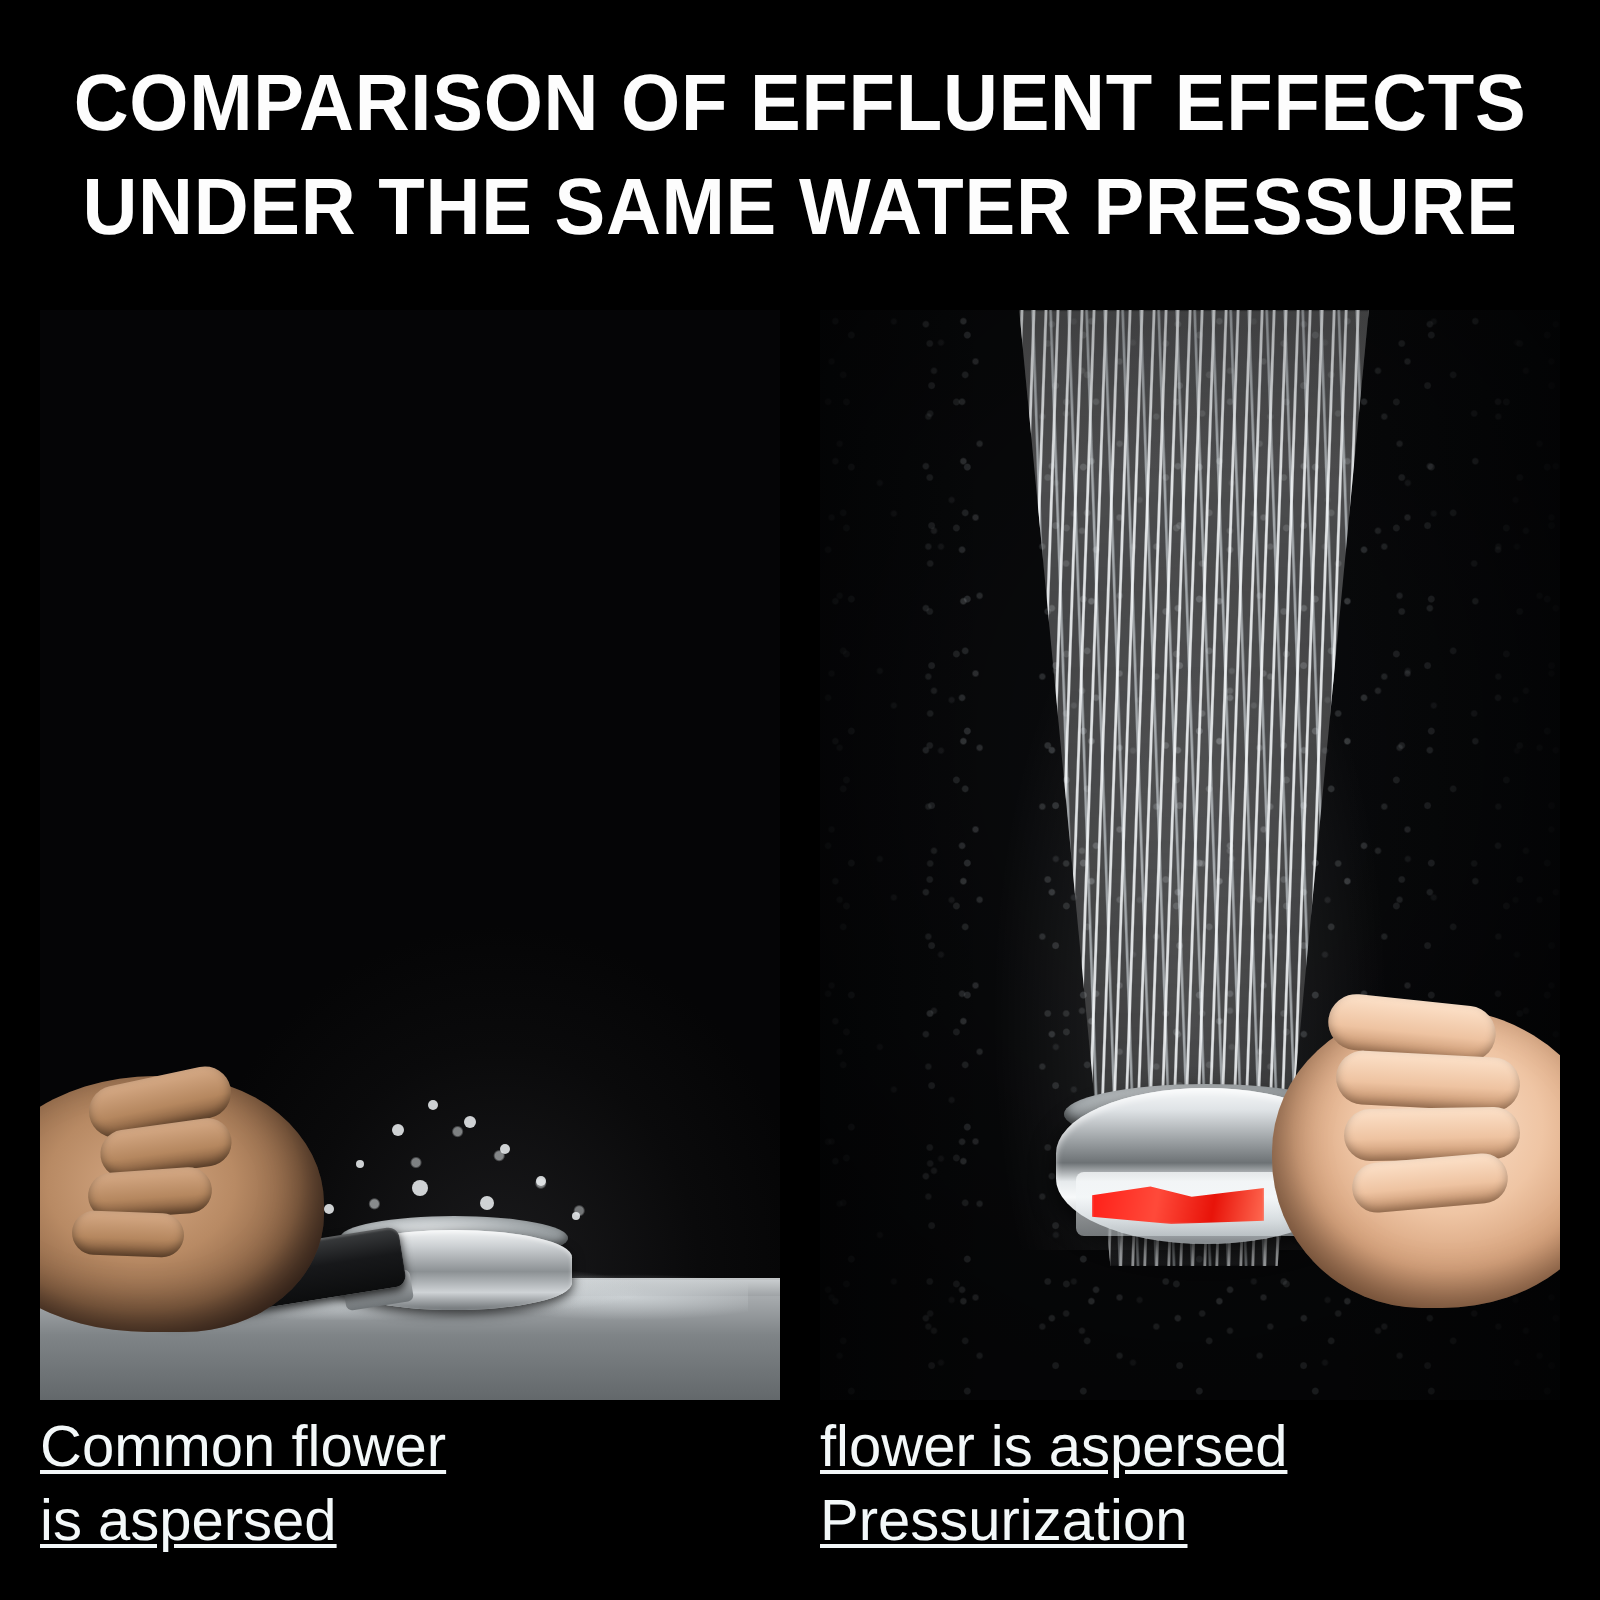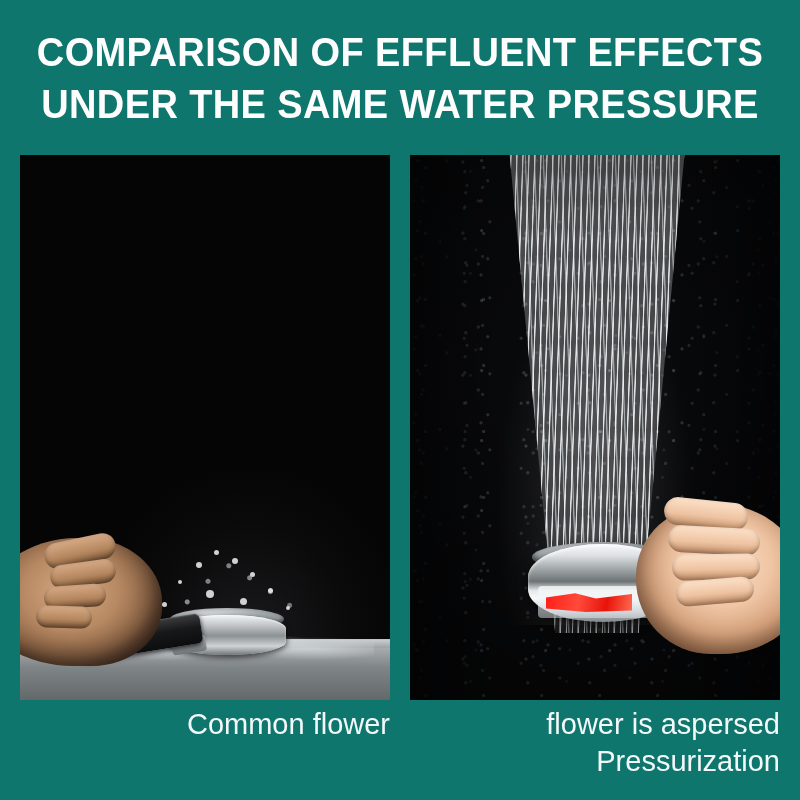--- a/index.html
+++ b/index.html
@@ -11,21 +11,21 @@
   body {
     width: 800px;
     height: 800px;
     overflow: hidden;
     font-family: "Liberation Sans", sans-serif;
   }
   .poster {
     position: relative;
     width: 800px;
     height: 800px;
-    background: #0f766e;
+    background: #000000;
     box-sizing: border-box;
   }
 
   
   .title-block {
     position: absolute;
     left: 0;
     top: 26px;
     width: 800px;
     text-align: center;
@@ -380,26 +380,27 @@
   .captions {
     position: absolute;
     left: 20px;
     top: 706px;
     width: 760px;
     display: flex;
     justify-content: space-between;
   }
   .caption {
     width: 370px;
-    text-align: right;
+    text-align: left;
     color: #f3f8f9;
     font-family: "Liberation Sans", sans-serif;
     font-weight: normal;
     font-size: 29px;
     line-height: 37px;
+    text-decoration: underline;
   }
   .caption span { display: block; white-space: nowrap; }
 </style>
 </head>
 <body>
 
 <div class="poster">
 
   <div class="title-block">
     <span class="title-line">COMPARISON OF EFFLUENT EFFECTS</span>
@@ -459,20 +460,21 @@
         <div class="finger-hi fh3"></div>
         <div class="finger-hi fh4"></div>
       </div>
     </div>
 
   </div>
 
   <div class="captions">
     <div class="caption">
       <span>Common flower</span>
+      <span>is aspersed</span>
     </div>
     <div class="caption">
       <span>flower is aspersed</span>
       <span>Pressurization</span>
     </div>
   </div>
 
 </div>
 
 </body></html>

